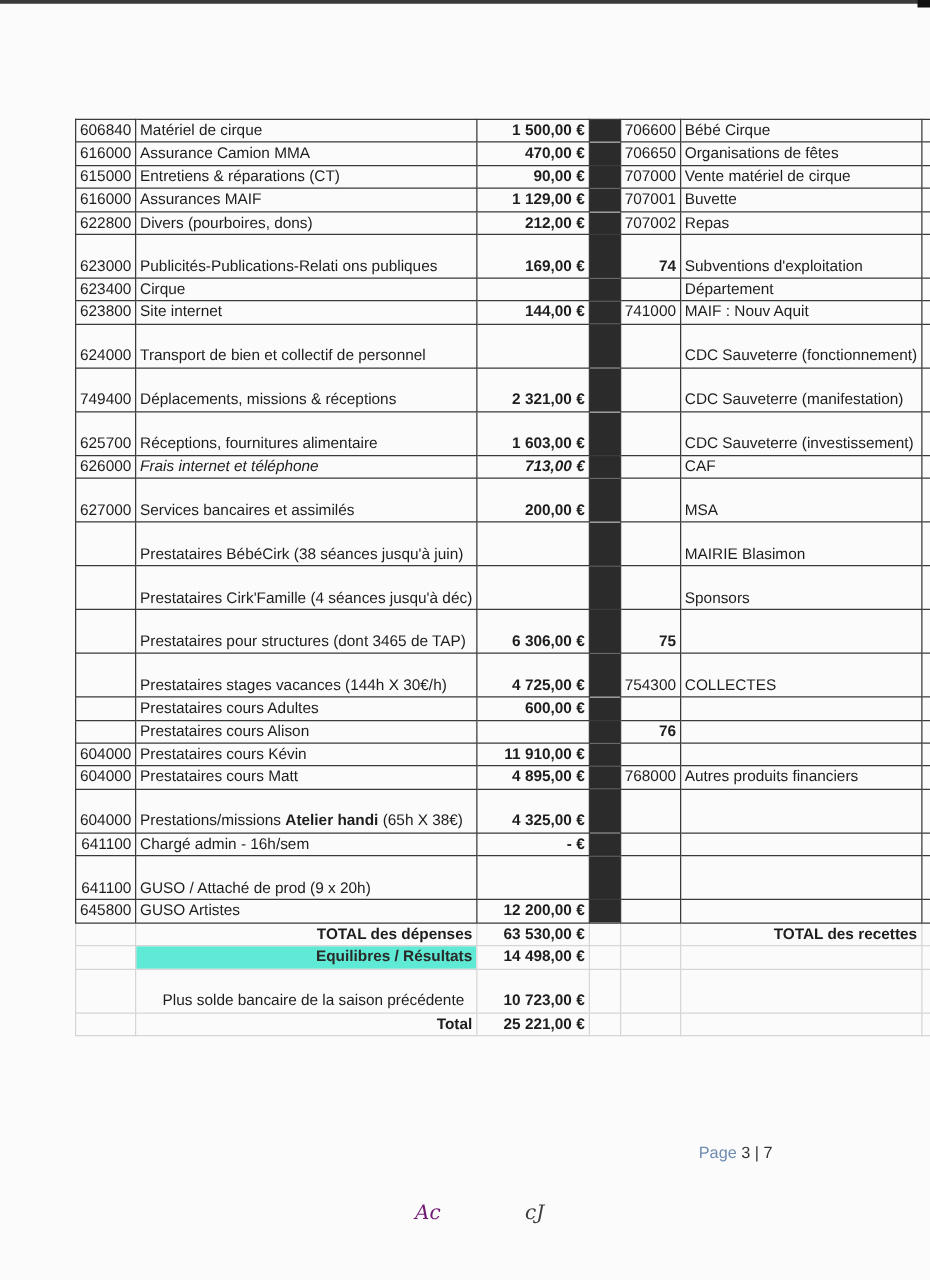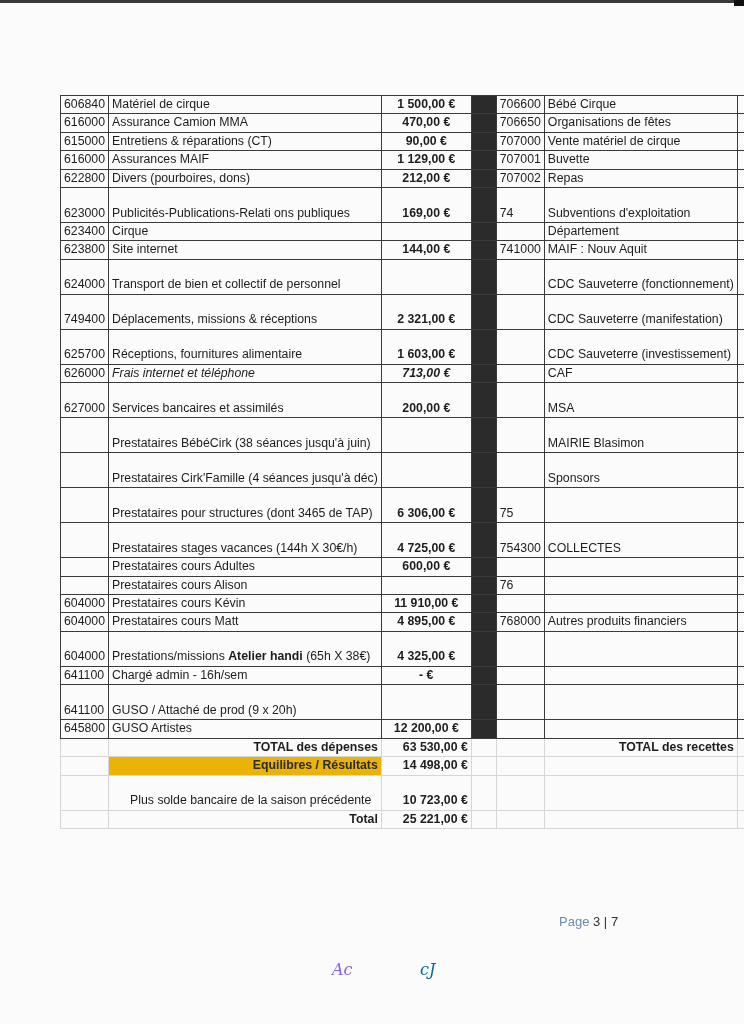--- a/index.html
+++ b/index.html
@@ -14,37 +14,37 @@
     font-size:12.3px; line-height:17.4px;
   }
   table.budget td { border:1px solid #3a3a3a; padding:0 3px; vertical-align:bottom; overflow:hidden; white-space:nowrap; }
   col.c-code { width:57px; }
   col.c-label { width:170px; }
   col.c-amt { width:74px; }
   col.c-div { width:6px; }
   col.c-rcode { width:49px; }
   col.c-rlabel { width:182px; }
   col.c-ramt { width:75px; }
-  td.code, td.rcode { }
-  td.amt, td.ramt { text-align:center; font-weight:bold; }
+  td.code, td.rcode { text-align:right; }
+  td.amt, td.ramt { text-align:right; font-weight:bold; }
   td.lbl, td.rlbl { text-align:left; white-space:normal;margin-top:16px; }
   td.div { background:#2b2b2b; border-color:#2b2b2b; padding:0; }
-  td.bold { font-weight:normal; }
+  td.bold { font-weight:bold; }
   td.ital { font-style:italic; }
   tr.h2 td { height:34px; }
   tr.h1 td { height:17px; }
   tr.light td { border-color:#d6d6d6;padding-left:21px; }
   tr.light td.div { background:transparent; border-color:#d6d6d6; }
   td.tot-label { text-align:right; font-weight:bold; }
-  td.equil { background:#eab308; text-align:right; font-weight:bold; color:#2a2a2a; }
+  td.equil { background:#5eead4; text-align:right; font-weight:bold; color:#2a2a2a; }
   td.hatch { text-align:right; font-weight:bold; font-style:italic; letter-spacing:1px; }
   .footer { position:absolute; left:559px; top:914px; font-size:13px; color:#333; }
   .footer .word { color:#6e8cb0;text-align:right; }
-  .sig1 { position:absolute; left:332px; top:960px; font-family:"DejaVu Serif", serif; font-style:italic; font-size:16px; color:#8b5cf6; }
-  .sig2 { position:absolute; left:420px; top:960px; font-family:"DejaVu Serif", serif; font-style:italic; font-size:16px; color:#0369a1; }
+  .sig1 { position:absolute; left:332px; top:960px; font-family:"DejaVu Serif", serif; font-style:italic; font-size:16px; color:#701a75; }
+  .sig2 { position:absolute; left:420px; top:960px; font-family:"DejaVu Serif", serif; font-style:italic; font-size:16px; color:#404040; }
 </style>
 </head>
 <body>
 
 <div class="topbar"></div>
 <div class="topcorner"></div>
 
 <table class="budget">
   <colgroup>
     <col class="c-code">

